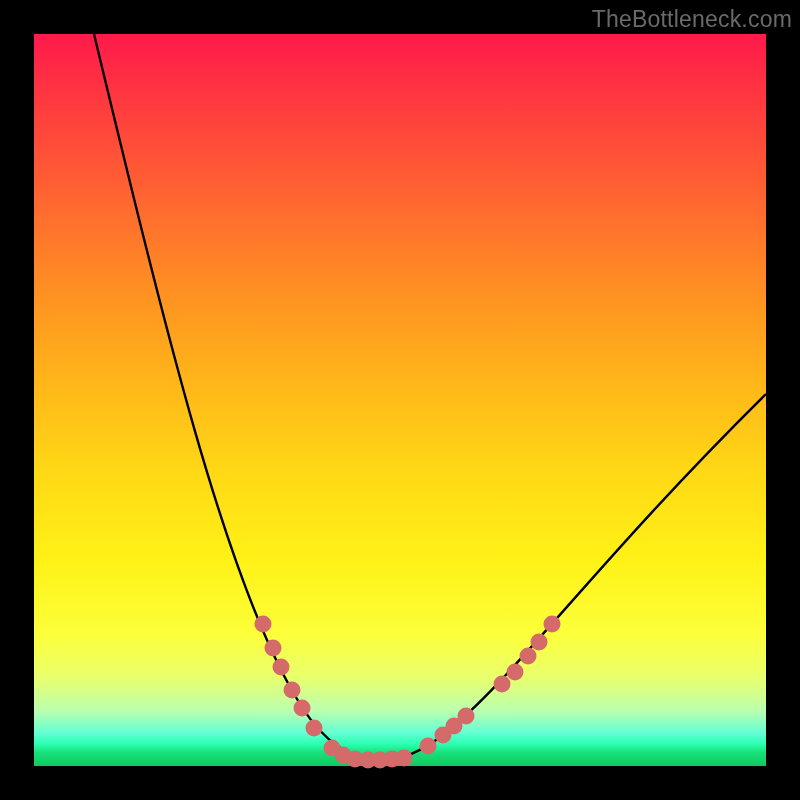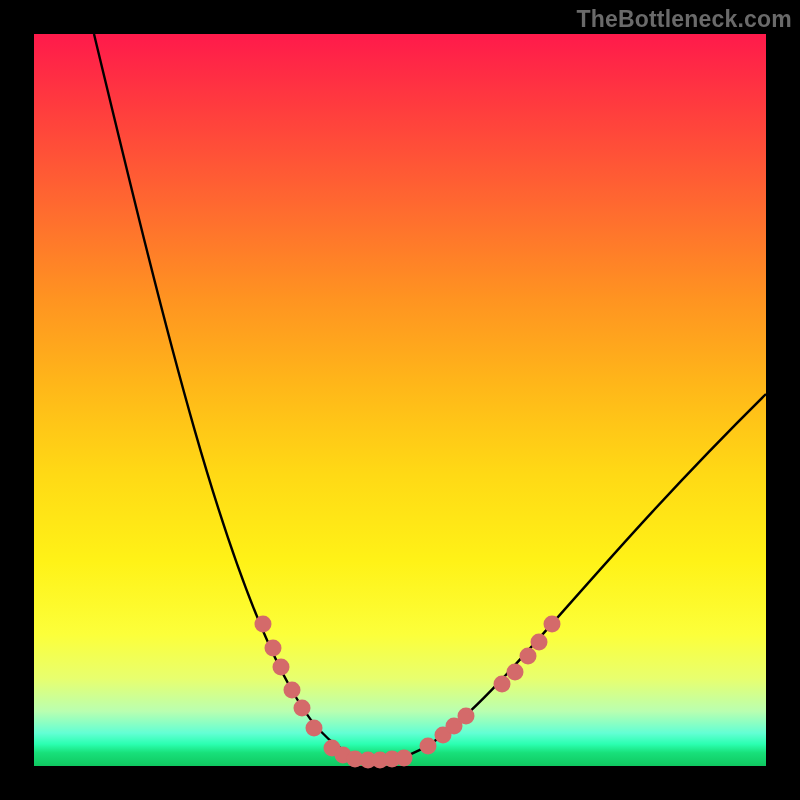--- a/index.html
+++ b/index.html
@@ -35,21 +35,21 @@
       #0fc860 100%
     );
   }
   .watermark {
     position: absolute;
     top: 6px;
     right: 8px;
     color: #6a6a6a;
     font-size: 23px;
     letter-spacing: 0.2px;
-    font-weight: 700;
+    font-weight: 400;
   }
   svg.curve {
     position: absolute;
     left: 0;
     top: 0;
     width: 732px;
     height: 732px;
     overflow: visible;
   }
 </style>

